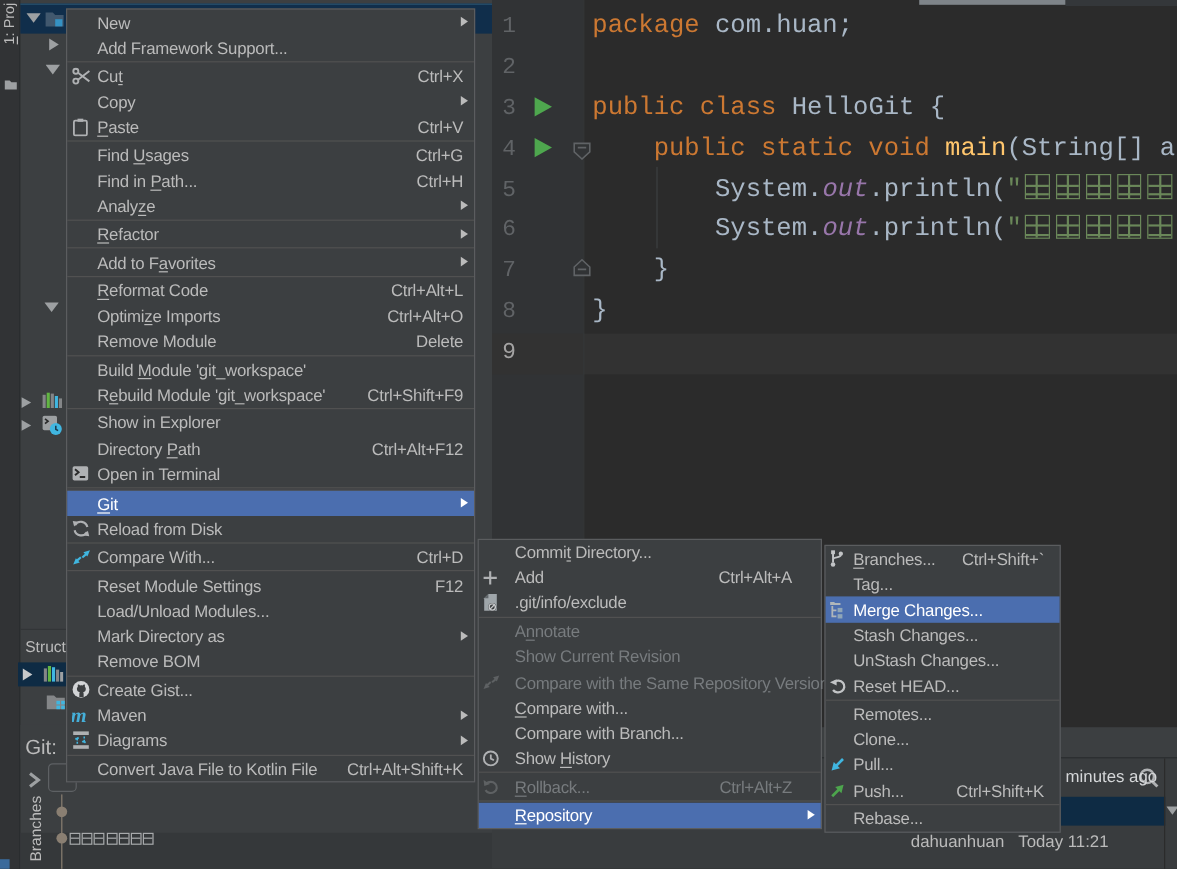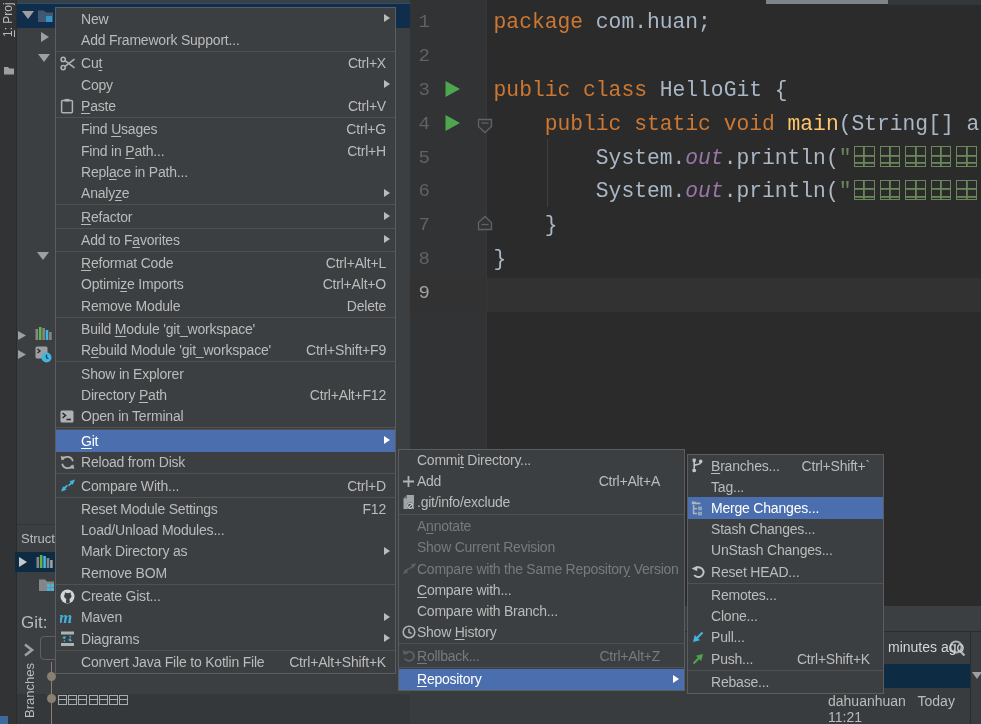--- a/index.html
+++ b/index.html
@@ -16,21 +16,21 @@
   font-size:14px; letter-spacing:-0.2px; color:#BBBBBB; z-index:10; }
 .mi { display:flex; align-items:center; position:relative; }
 .mi.sel { background:#4B6EAF; color:#FFFFFF; }
 .mi.dis { color:#777B7E; }
 .msep { height:1px; background:#515151; }
 .ic { display:inline-flex; align-items:center; justify-content:flex-start; flex:none; }
 .m1 .ic { width:21px; margin-left:4px; }
 .m2 .ic { width:15px; margin-left:3px; margin-right:0px; }
 .m3 .ic { width:16px; margin-left:3px; margin-right:4px; }
 .lb { white-space:nowrap; }
-.m2 .lb { margin-left:0px; }
+.m2 .lb { margin-left:12px; }
 .m2 { letter-spacing:-0.25px !important; }
 .sh { margin-left:auto; white-space:nowrap; }
 .m1 .sh { padding-right:9px; }
 .m2 .sh { padding-right:24px; }
 .m3 .sh { padding-right:13px; }
 .ar { position:absolute; right:5px; top:50%; margin-top:-4.5px; width:0; height:0;
   border-left:6px solid #BBBBBB; border-top:4.5px solid transparent; border-bottom:4.5px solid transparent; }
 .mi.sel .ar { border-left-color:#FFFFFF; }
 u { text-underline-offset:2px; }
 
@@ -184,21 +184,21 @@
 <div class="abs" id="vcsLog"></div>
 <svg class="abs" style="left:948px;top:639px" width="19" height="19">
  <circle cx="8" cy="8" r="5.6" fill="none" stroke="#AFB1B3" stroke-width="2"></circle>
  <path d="M12.2 12.2 L16.5 16.5" stroke="#AFB1B3" stroke-width="2.4"></path>
   </svg>
 <div class="abs" style="left:884px;top:664px;width:87px;height:24px;background:#0E2B44"></div>
 <div class="abs" style="left:888px;top:639px;color:#D5D7D9;font-size:14px">minutes ago</div>
 <svg class="abs" style="left:972px;top:671px" width="10" height="9">
     <path d="M0 1 L10 1 L5 8 Z" fill="#9DA0A2"></path>
   </svg>
-<div class="abs" style="left:828px;top:693px;color:#BBBBBB;font-size:14px">dahuanhuan&nbsp;&nbsp;&nbsp;Today 11:21</div>
+<div class="abs" style="left:759px;top:693px;color:#BBBBBB;font-size:14px">dahuanhuan&nbsp;&nbsp;&nbsp;Today 11:21</div>
 <div class="abs" style="left:970px;top:632px;width:1px;height:92px;background:#2B2B2B"></div>
 
 <div class="menu m1" style="left:55px;top:7.2px;width:341px">
     <div class="mi" style="height:21.3px">
       <span class="ic"></span>
       <span class="lb">New</span>
       <span class="ar"></span>
     </div>
     <div class="mi" style="height:21.3px">
       <span class="ic"></span>
@@ -238,24 +238,20 @@
     <div class="msep" style="margin:0.5px 0"></div>
     <div class="mi" style="height:21.3px">
       <span class="ic"></span>
       <span class="lb">Find <u>U</u>sages</span>
       <span class="sh">Ctrl+G</span>
     </div>
     <div class="mi" style="height:21.3px">
       <span class="ic"></span>
       <span class="lb">Find in <u>P</u>ath...</span>
       <span class="sh">Ctrl+H</span>
-    </div>
-    <div class="mi" style="height:21.3px">
-      <span class="ic"></span>
-      <span class="lb">Repl<u>a</u>ce in Path...</span>
     </div>
     <div class="mi" style="height:21.3px">
       <span class="ic"></span>
       <span class="lb">Analy<u>z</u>e</span>
       <span class="ar"></span>
     </div>
     <div class="msep" style="margin:0.5px 0"></div>
     <div class="mi" style="height:21.3px">
       <span class="ic"></span>
       <span class="lb"><u>R</u>efactor</span>

